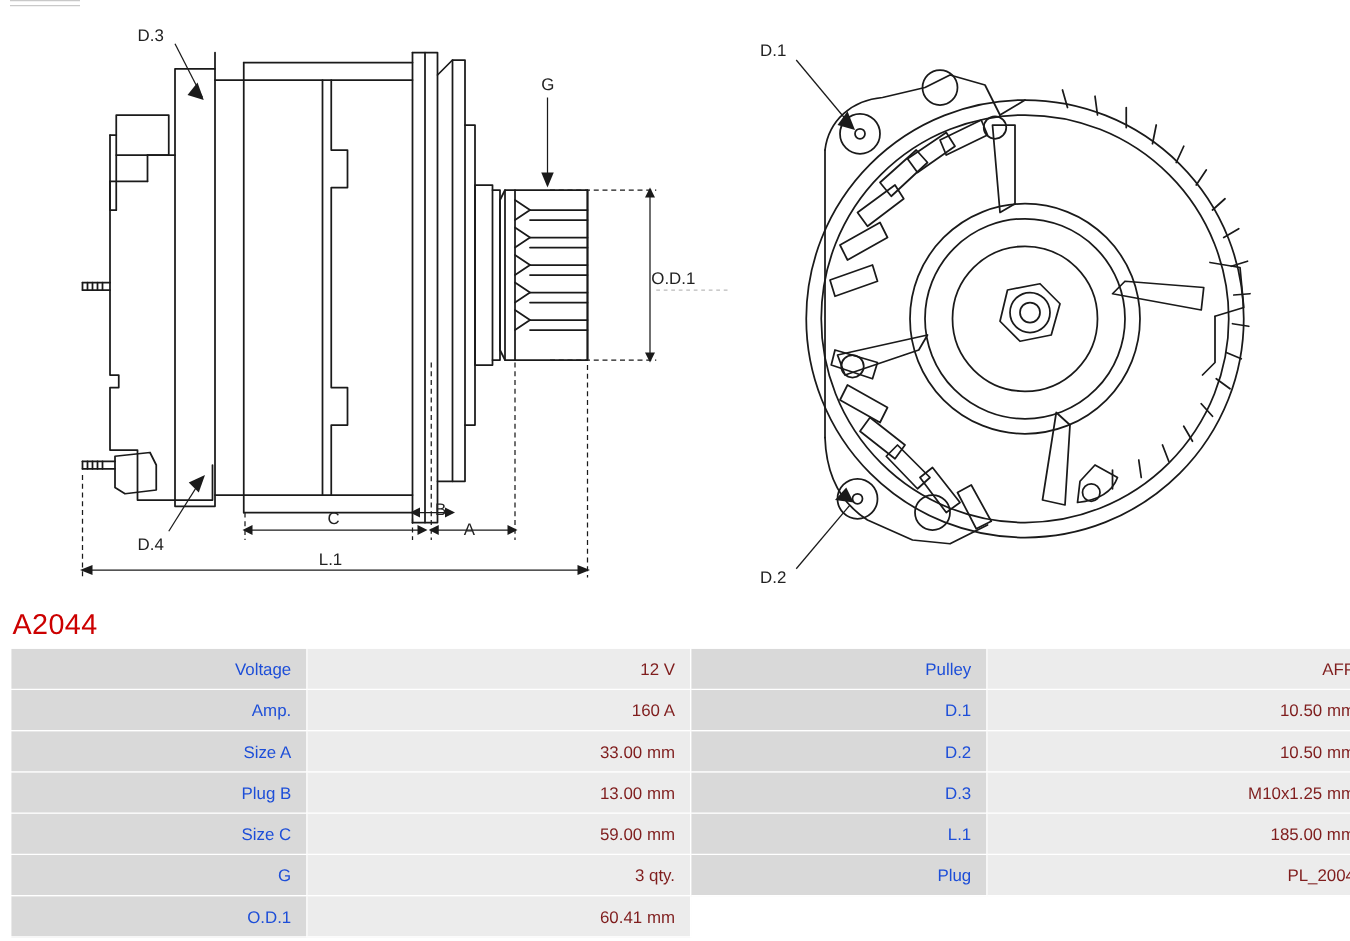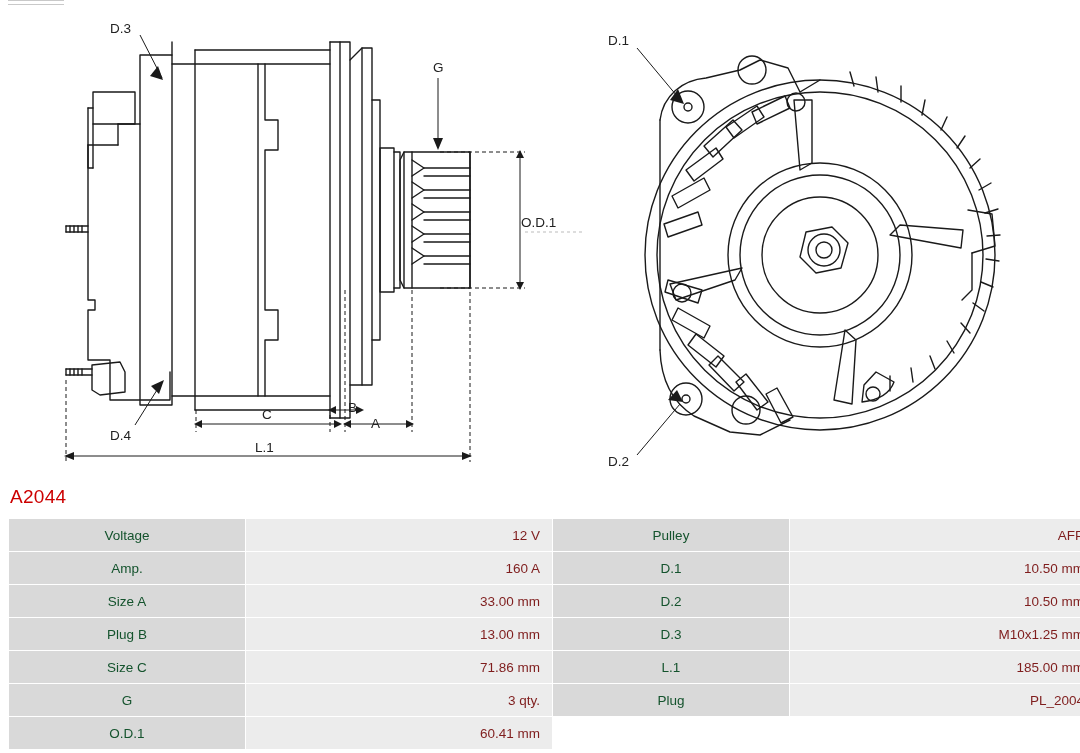--- a/index.html
+++ b/index.html
@@ -25,21 +25,21 @@
     width: 1080px;
     height: 480px;
   }
   .drawing-area svg {
     display: block;
   }
   .part-number {
     position: absolute;
     left: 10px;
     top: 486px;
-    font-size: 19px;
+    font-size: 23px;
     color: #cc0000;
     font-family: "Liberation Sans", sans-serif;
     letter-spacing: 0.3px;
     text-align: center;
   }
   .spec-table {
     position: absolute;
     left: 8px;
     top: 518px;
     width: 1064px;
@@ -48,22 +48,22 @@
     font-size: 13.5px;
   }
   .spec-table td {
     height: 32px;
     padding: 0 12px;
     border: 1px solid #ffffff;
     vertical-align: middle;
   }
   .spec-table td.label {
     background: #d9d9d9;
-    text-align: center;
-    color: #14532d;
+    text-align: right;
+    color: #1d4ed8;
     width: 212px;
   }
   .spec-table td.value {
     background: #ececec;
     text-align: right;
     color: #7f1d1d;
     width: 282px;
   }
   .spec-table td.empty {
     background: #ffffff;
@@ -295,21 +295,21 @@
         <td class="value">10.50 mm</td>
       </tr>
       <tr>
         <td class="label">Plug B</td>
         <td class="value">13.00 mm</td>
         <td class="label">D.3</td>
         <td class="value">M10x1.25 mm</td>
       </tr>
       <tr>
         <td class="label">Size C</td>
-        <td class="value">71.86 mm</td>
+        <td class="value">59.00 mm</td>
         <td class="label">L.1</td>
         <td class="value">185.00 mm</td>
       </tr>
       <tr>
         <td class="label">G</td>
         <td class="value">3 qty.</td>
         <td class="label">Plug</td>
         <td class="value">PL_2004</td>
       </tr>
       <tr>

